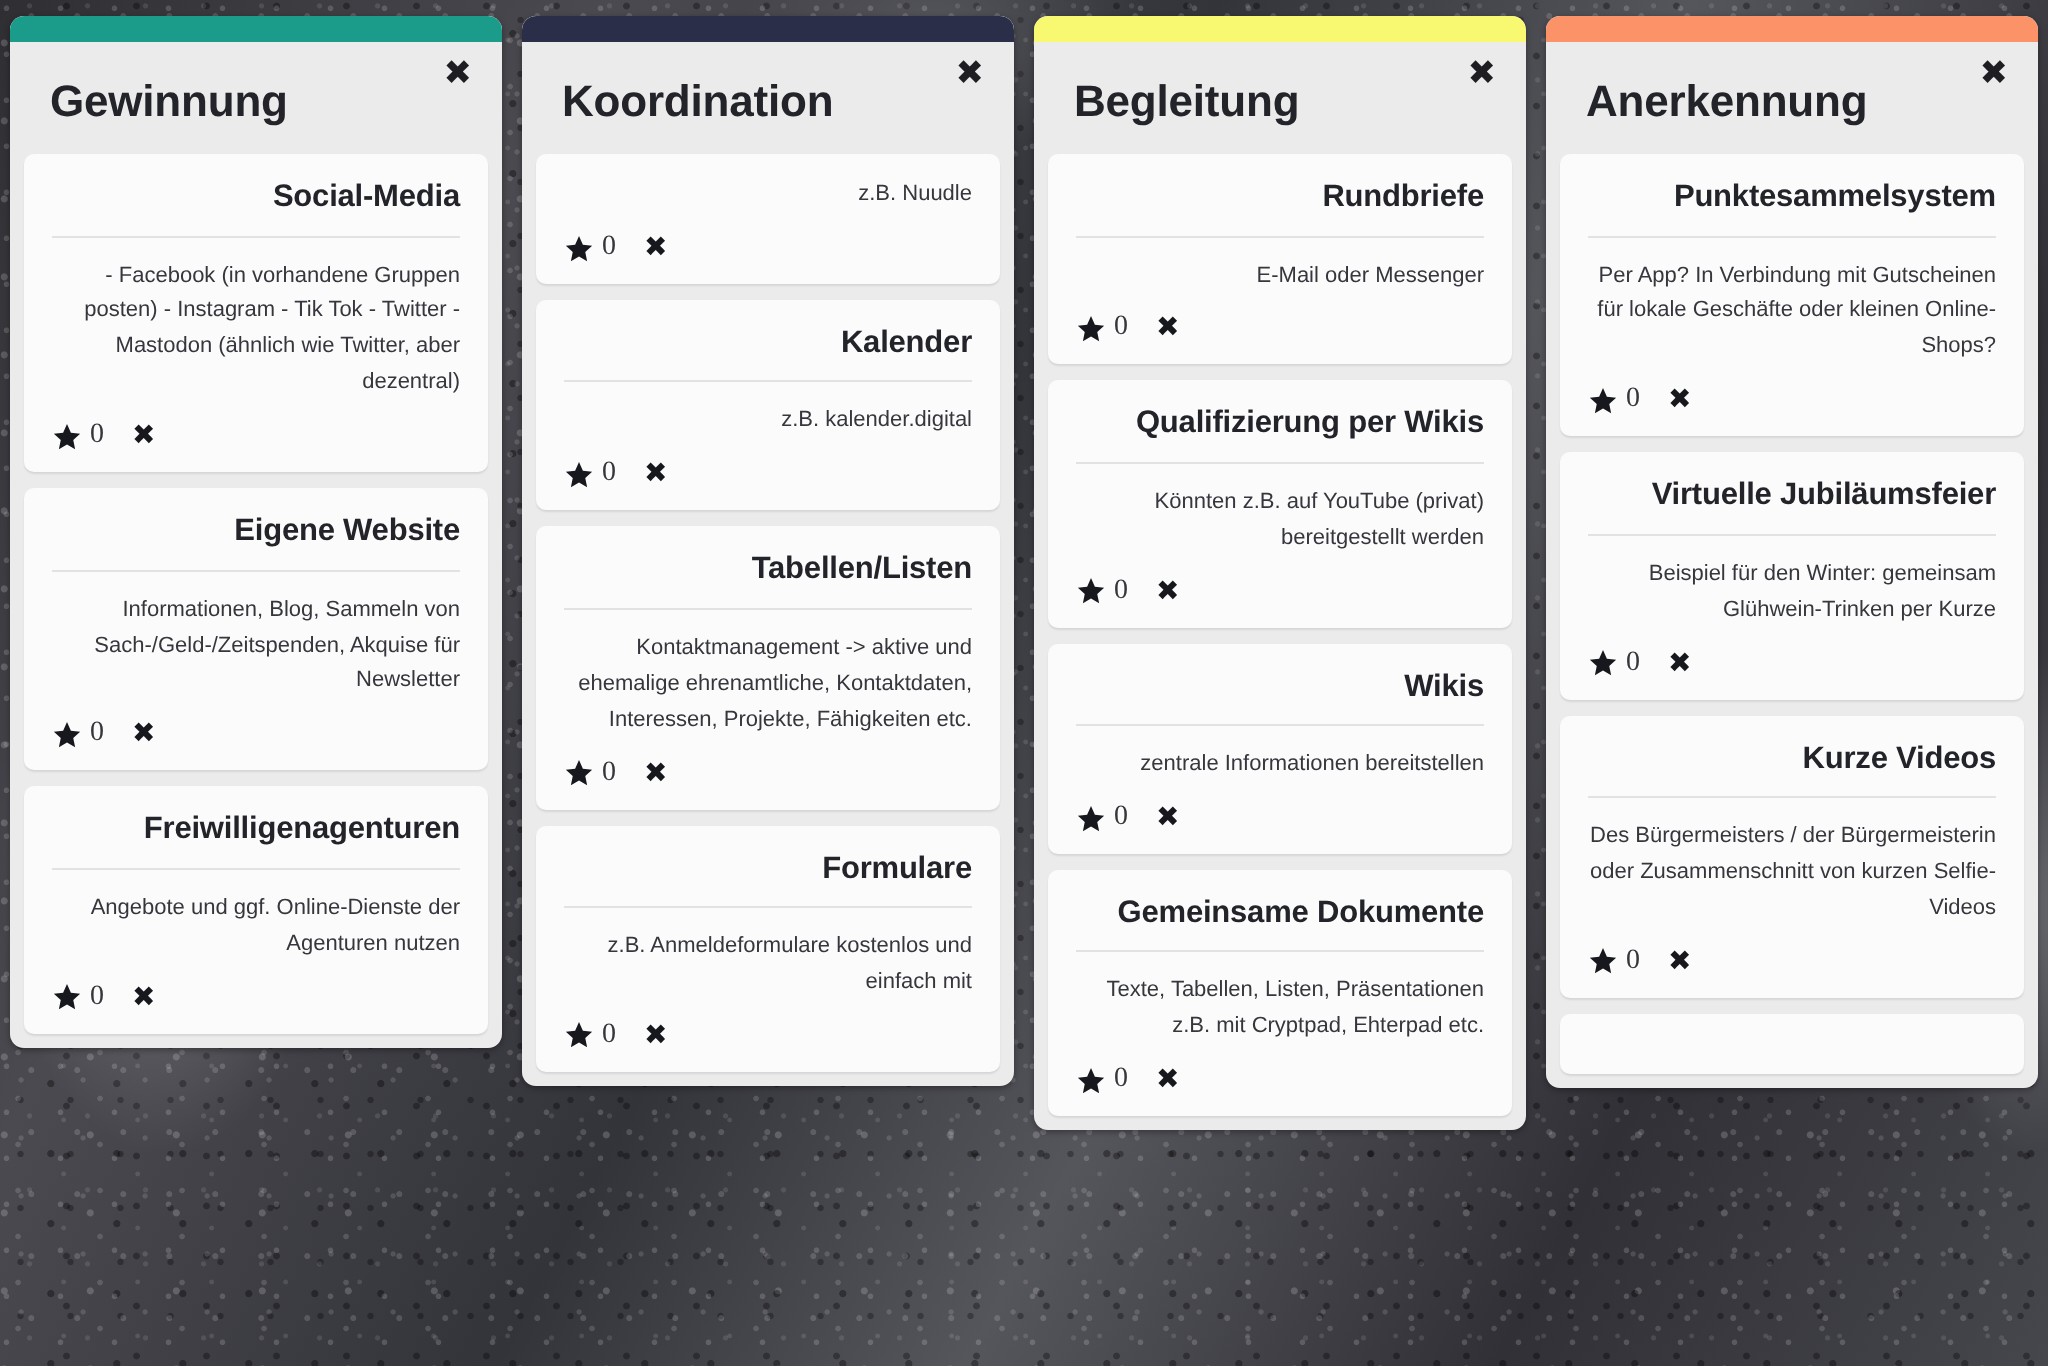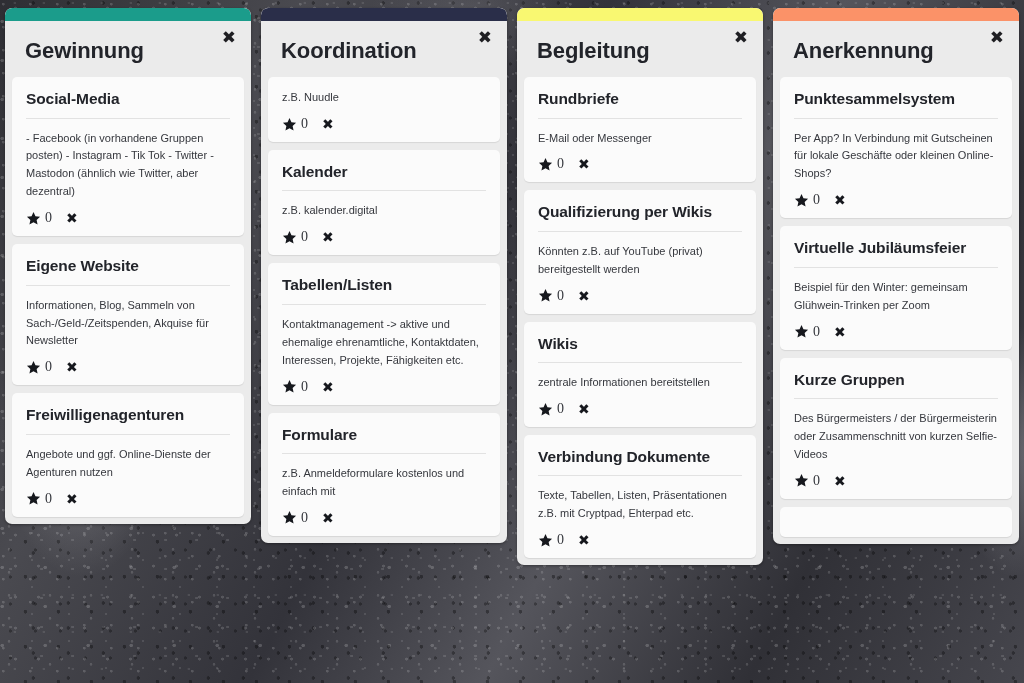--- a/index.html
+++ b/index.html
@@ -108,20 +108,21 @@
     gap: 8px;
     overflow: hidden;
   }
 
   .card {
     background: #fbfbfb;
     border-radius: 5px;
     padding: 12px 14px 10px 14px;
     box-shadow: 0 1px 1px rgba(0,0,0,0.09);
     flex: 0 0 auto;
+    text-align: right;
   }
 
   .card-title {
     font-size: 15.5px;
     font-weight: bold;
     color: #22242a;
     line-height: 1.25;
     padding-bottom: 9px;
     border-bottom: 1px solid #e2e2e2;
     margin: 0 0 11px 0;
@@ -347,21 +348,21 @@
                 <svg class="star-icon" viewBox="0 0 24 24" aria-hidden="true">
                   <path d="M12 1.6l3.1 6.9 7.4.8-5.5 5.1 1.5 7.3L12 18l-6.5 3.7 1.5-7.3L1.5 9.3l7.4-.8z"></path>
                 </svg>
               </span>
               <span class="vote-count">0</span>
             </div>
             <span class="card-delete">✖</span>
           </div>
         </div>
         <div class="card">
-          <div class="card-title">Verbindung Dokumente</div>
+          <div class="card-title">Gemeinsame Dokumente</div>
           <div class="card-body">Texte, Tabellen, Listen, Präsentationen z.B. mit Cryptpad, Ehterpad etc.</div>
           <div class="card-footer">
             <div class="vote">
               <span style="display: inline-flex;">
                 <svg class="star-icon" viewBox="0 0 24 24" aria-hidden="true">
                   <path d="M12 1.6l3.1 6.9 7.4.8-5.5 5.1 1.5 7.3L12 18l-6.5 3.7 1.5-7.3L1.5 9.3l7.4-.8z"></path>
                 </svg>
               </span>
               <span class="vote-count">0</span>
             </div>
@@ -387,35 +388,35 @@
                   <path d="M12 1.6l3.1 6.9 7.4.8-5.5 5.1 1.5 7.3L12 18l-6.5 3.7 1.5-7.3L1.5 9.3l7.4-.8z"></path>
                 </svg>
               </span>
               <span class="vote-count">0</span>
             </div>
             <span class="card-delete">✖</span>
           </div>
         </div>
         <div class="card">
           <div class="card-title">Virtuelle Jubiläumsfeier</div>
-          <div class="card-body">Beispiel für den Winter: gemeinsam Glühwein-Trinken per Zoom</div>
-          <div class="card-footer">
-            <div class="vote">
-              <span style="display: inline-flex;">
-                <svg class="star-icon" viewBox="0 0 24 24" aria-hidden="true">
-                  <path d="M12 1.6l3.1 6.9 7.4.8-5.5 5.1 1.5 7.3L12 18l-6.5 3.7 1.5-7.3L1.5 9.3l7.4-.8z"></path>
-                </svg>
-              </span>
-              <span class="vote-count">0</span>
-            </div>
-            <span class="card-delete">✖</span>
-          </div>
-        </div>
-        <div class="card">
-          <div class="card-title">Kurze Gruppen</div>
+          <div class="card-body">Beispiel für den Winter: gemeinsam Glühwein-Trinken per Kurze</div>
+          <div class="card-footer">
+            <div class="vote">
+              <span style="display: inline-flex;">
+                <svg class="star-icon" viewBox="0 0 24 24" aria-hidden="true">
+                  <path d="M12 1.6l3.1 6.9 7.4.8-5.5 5.1 1.5 7.3L12 18l-6.5 3.7 1.5-7.3L1.5 9.3l7.4-.8z"></path>
+                </svg>
+              </span>
+              <span class="vote-count">0</span>
+            </div>
+            <span class="card-delete">✖</span>
+          </div>
+        </div>
+        <div class="card">
+          <div class="card-title">Kurze Videos</div>
           <div class="card-body">Des Bürgermeisters / der Bürgermeisterin oder Zusammenschnitt von kurzen Selfie-Videos</div>
           <div class="card-footer">
             <div class="vote">
               <span style="display: inline-flex;">
                 <svg class="star-icon" viewBox="0 0 24 24" aria-hidden="true">
                   <path d="M12 1.6l3.1 6.9 7.4.8-5.5 5.1 1.5 7.3L12 18l-6.5 3.7 1.5-7.3L1.5 9.3l7.4-.8z"></path>
                 </svg>
               </span>
               <span class="vote-count">0</span>
             </div>

